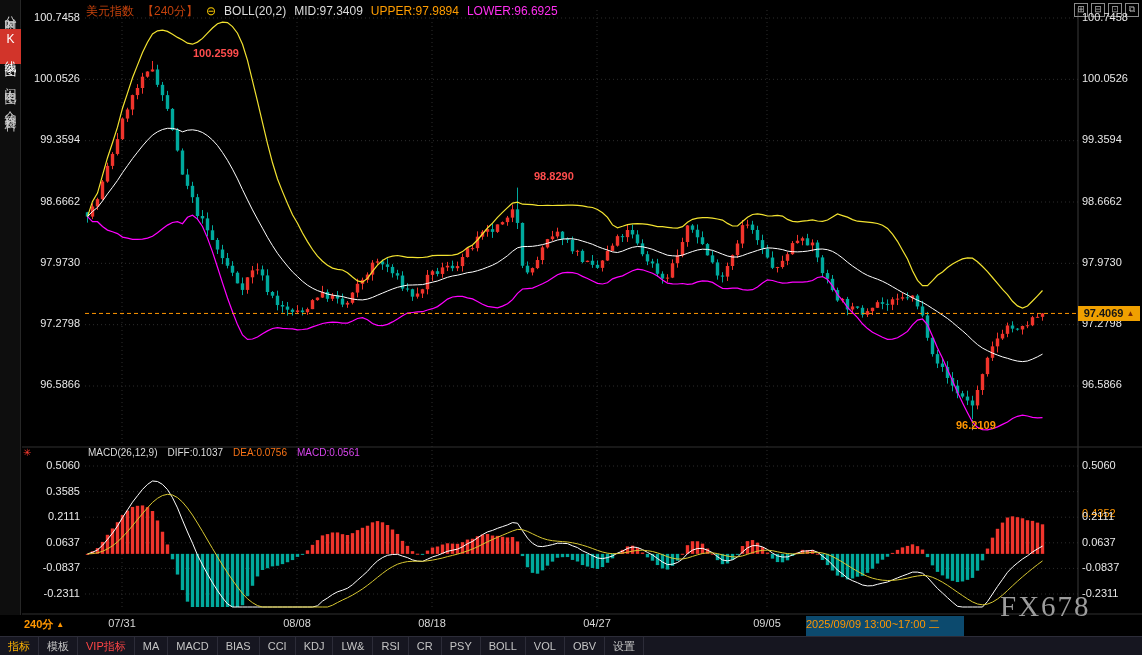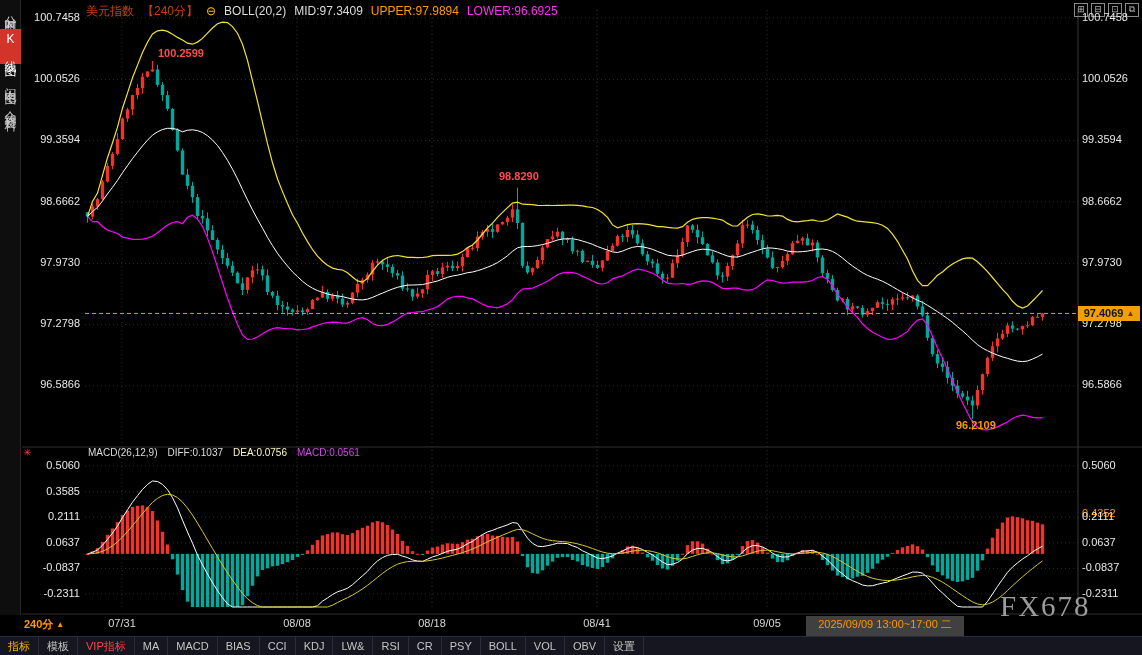--- a/index.html
+++ b/index.html
@@ -20,36 +20,36 @@
   .sidebar{position:absolute;left:0;top:0;width:21px;height:615px;background:#0e0e0e;border-right:1px solid #262626;
            display:flex;flex-direction:column;align-items:center;padding-top:6px;gap:14px;box-sizing:border-box;}
   .sb{writing-mode:vertical-rl;text-orientation:upright;font-size:12px;color:#cfcfcf;letter-spacing:3px;cursor:pointer;}
   .sb.active{background:#d2342a;color:#fff;padding:3px 2px;letter-spacing:5px;}
   
   .pl{position:absolute;left:28px;width:52px;text-align:right;font-size:11px;color:#e8e8e8;}
   .pr{position:absolute;left:1082px;width:58px;text-align:left;font-size:11px;color:#e8e8e8;}
   .orange{color:#ff9600;margin-top:28px;}
   
   .anno{position:absolute;font-size:11px;font-weight:bold;white-space:nowrap;}
-  .anno.hi{color:#ff4d4d;}
+  .anno.hi{color:#ff4d4d;margin-left:35px;}
   .anno.lo{color:#ff9600;}
   
   .ptag{position:absolute;left:1078px;top:306px;width:62px;height:15px;background:#f0a000;color:#151515;
         font-size:11px;line-height:15px;font-weight:bold;display:flex;align-items:center;justify-content:center;gap:3px;}
   .ptag .tri{font-size:8px;color:#7a2a00;line-height:15px;}
   
   .mhead{position:absolute;left:88px;top:447px;display:flex;gap:10px;font-size:10px;white-space:nowrap;}
-  .mwhite{color:#dcdcdc;} .myellow{color:#fef9c3;} .mmag{color:#d946ef;}
+  .mwhite{color:#dcdcdc;} .myellow{color:#f97316;} .mmag{color:#d946ef;}
   .picon{position:absolute;left:23px;top:447px;color:#ff3b30;font-size:10px;cursor:pointer;}
   
   .xl{position:absolute;top:617px;width:44px;text-align:center;font-size:11px;color:#d8d8d8;}
   .xperiod{position:absolute;left:24px;top:617px;font-size:11px;font-weight:bold;color:#ff9600;cursor:pointer;display:flex;gap:3px;align-items:center;}
   .xperiod .tri{font-size:8px;}
-  .xrange{position:absolute;left:806px;top:616px;width:158px;height:24px;background:#404040;color:#ff9600;
-          font-size:11px;line-height:16px;text-align:center;}
+  .xrange{position:absolute;left:806px;top:616px;width:158px;height:24px;background:#0c4a6e;color:#ff9600;
+          font-size:11px;line-height:16px;text-align:left;}
   .wm{position:absolute;left:1000px;top:590px;font-size:29px;letter-spacing:2px;color:#9c9c9c;
       font-family:"Liberation Serif",serif;}
   
   .toolbar{position:absolute;left:0;bottom:0;width:1142px;height:19px;background:#161620;border-top:1px solid #2c2c38;
            display:flex;align-items:stretch;font-size:11px;color:#c4c4c4;box-sizing:border-box;}
   .tb{padding:0 8px;line-height:18px;border-right:1px solid #2c2c38;cursor:pointer;white-space:nowrap;}
   .tb.tab-indicator{color:#ffb400;}
   .tb.tab-vip{color:#ff4545;}
 </style>
 </head>
@@ -737,21 +737,21 @@
   <span class="pr" style="top:561px">-0.0837</span>
   <span class="pr" style="top:587px">-0.2311</span>
 
   <div class="xperiod">
     <span>240分</span>
     <span class="tri">▲</span>
   </div>
   <span class="xl" style="left:100px">07/31</span>
   <span class="xl" style="left:275px">08/08</span>
   <span class="xl" style="left:410px">08/18</span>
-  <span class="xl" style="left:575px">08/41</span>
+  <span class="xl" style="left:575px">04/27</span>
   <span class="xl" style="left:745px">09/05</span>
   <div class="xrange">2025/09/09 13:00~17:00 二</div>
   <div class="wm">FX678</div>
 
   <div class="toolbar">
     <span class="tb tab-indicator">指标</span>
     <span class="tb">模板</span>
     <span class="tb tab-vip">VIP指标</span>
     <span class="tb">MA</span>
     <span class="tb">MACD</span>

